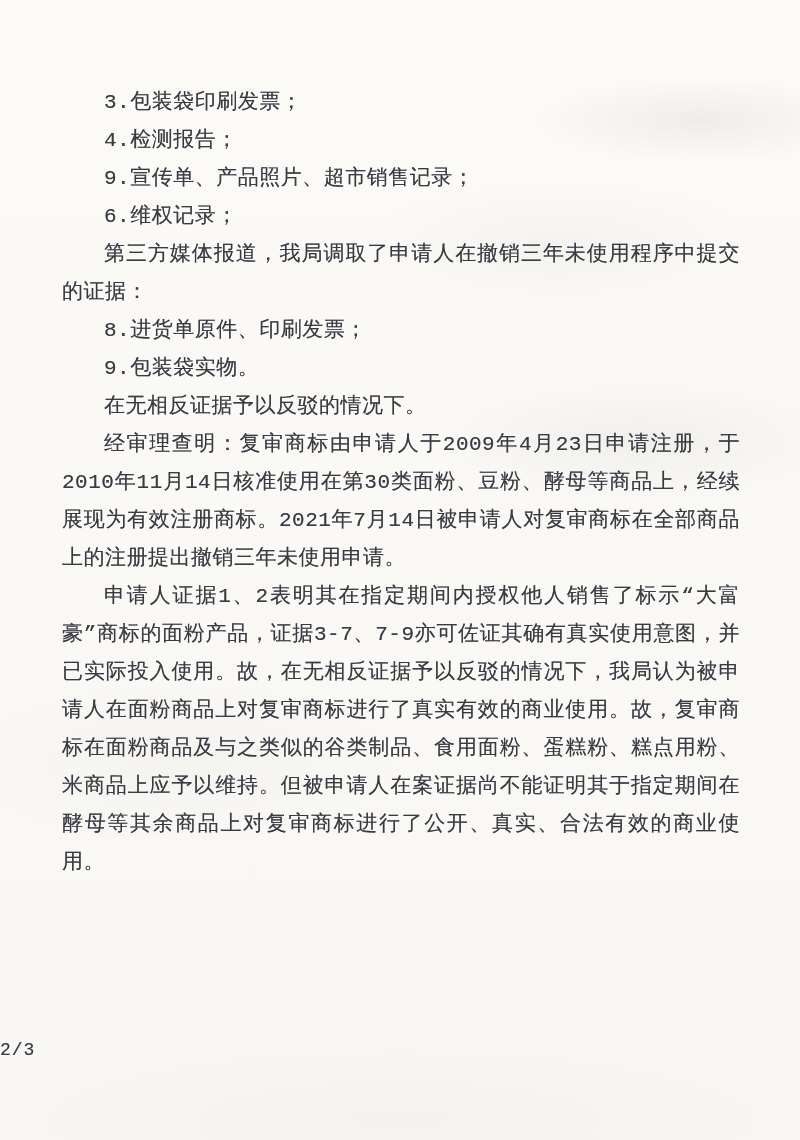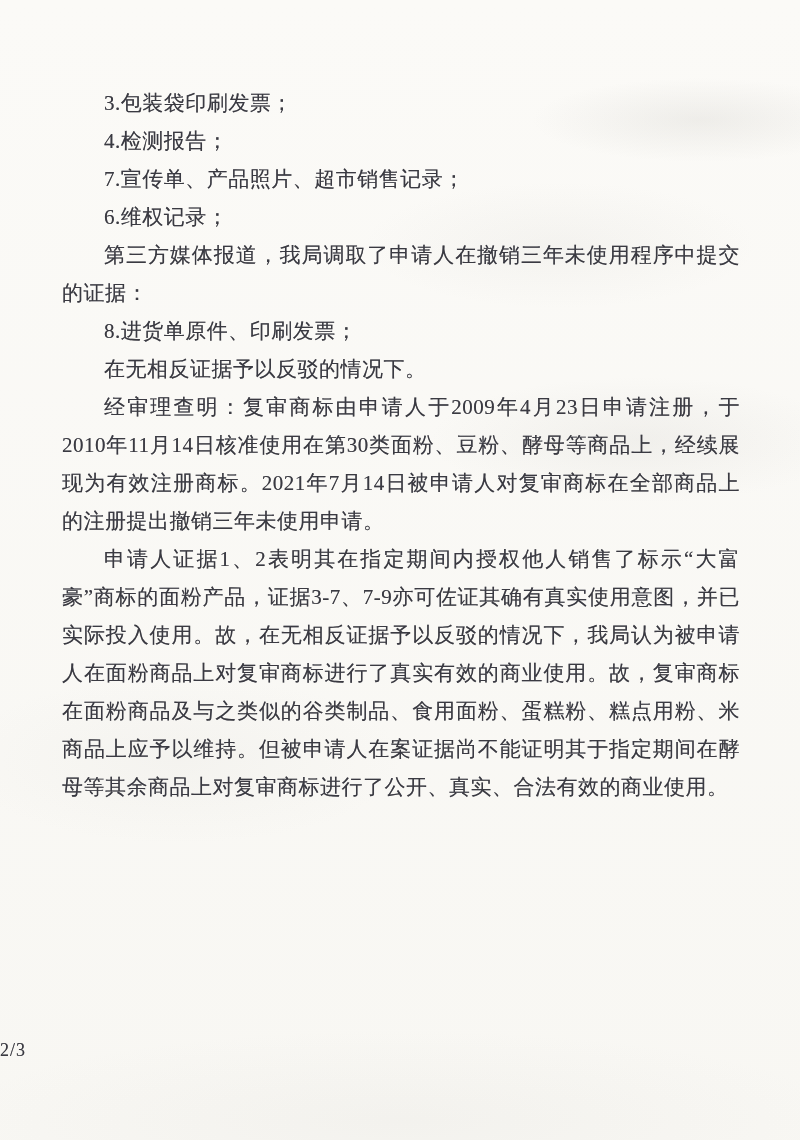--- a/index.html
+++ b/index.html
@@ -14,21 +14,21 @@
     width: 800px;
     height: 1140px;
     overflow: hidden;
     background:
       radial-gradient(ellipse 240px 60px at 700px 120px, rgba(188,186,180,0.20), transparent 70%),
       radial-gradient(ellipse 300px 90px at 640px 440px, rgba(192,190,184,0.16), transparent 70%),
       radial-gradient(ellipse 280px 90px at 560px 245px, rgba(196,194,188,0.12), transparent 70%),
       radial-gradient(ellipse 320px 120px at 180px 760px, rgba(200,198,192,0.10), transparent 70%),
       radial-gradient(ellipse 600px 120px at 400px 1120px, rgba(198,196,190,0.10), transparent 75%),
       linear-gradient(180deg, var(--paper, #fbfaf7) 0%, #f8f7f3 100%);
-    font-family: Liberation Serif, serif;
+    font-family: Liberation Mono, monospace;
     color: var(--ink, #3a3a42);
   }
   .doc-text {
     position: absolute;
     left: 62px;
     top: 84px;
     width: 678px;
     font-size: 21px;
     line-height: 38px;
     text-align: justify;
@@ -52,22 +52,23 @@
     text-shadow: 0 0 0.6px rgba(58,58,66,0.5);
   }
 </style>
 </head>
 <body>
 
 <div class="page">
   <div class="doc-text">
       <p>3.包装袋印刷发票；</p>
       <p>4.检测报告；</p>
-      <p>7.宣传单、产品照片、超市销售记录；</p>
+      <p>9.宣传单、产品照片、超市销售记录；</p>
       <p>6.维权记录；</p>
       <p>第三方媒体报道，我局调取了申请人在撤销三年未使用程序中提交的证据：</p>
       <p>8.进货单原件、印刷发票；</p>
+      <p>9.包装袋实物。</p>
       <p>在无相反证据予以反驳的情况下。</p>
       <p>经审理查明：复审商标由申请人于2009年4月23日申请注册，于2010年11月14日核准使用在第30类面粉、豆粉、酵母等商品上，经续展现为有效注册商标。2021年7月14日被申请人对复审商标在全部商品上的注册提出撤销三年未使用申请。</p>
       <p>申请人证据1、2表明其在指定期间内授权他人销售了标示“大富豪”商标的面粉产品，证据3-7、7-9亦可佐证其确有真实使用意图，并已实际投入使用。故，在无相反证据予以反驳的情况下，我局认为被申请人在面粉商品上对复审商标进行了真实有效的商业使用。故，复审商标在面粉商品及与之类似的谷类制品、食用面粉、蛋糕粉、糕点用粉、米商品上应予以维持。但被申请人在案证据尚不能证明其于指定期间在酵母等其余商品上对复审商标进行了公开、真实、合法有效的商业使用。</p>
     </div>
   <div class="page-footer">2/3</div>
 </div>
 
 </body></html>

